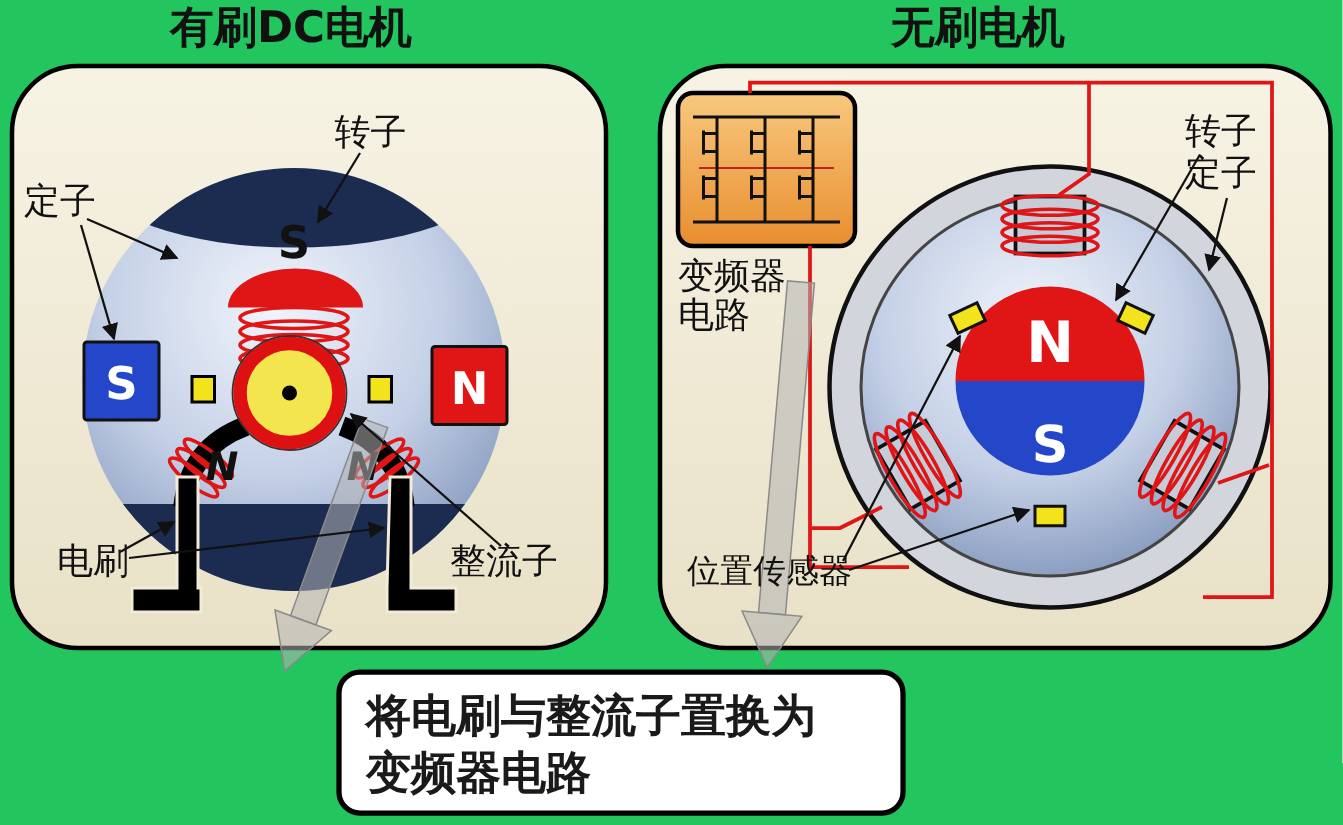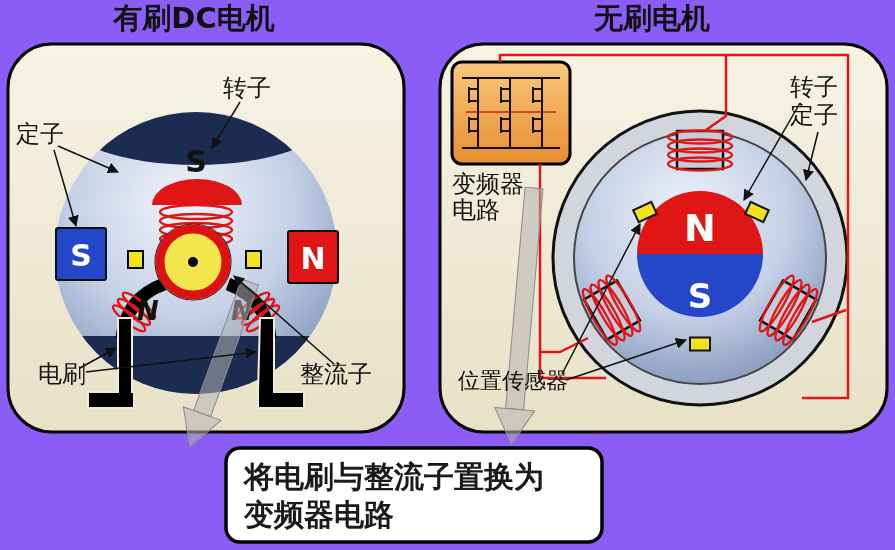--- a/index.html
+++ b/index.html
@@ -1,16 +1,16 @@
 <!DOCTYPE html>
 <html><head>
 <meta charset="utf-8">
 <style>
   html,body{margin:0;padding:0;background:#ffffff;}
-  .stage{position:relative;width:895px;height:550px;background:#8b5cf6;overflow:hidden;
+  .stage{position:relative;width:895px;height:550px;background:#22c55e;overflow:hidden;
          font-family:"DejaVu Sans",sans-serif;}
   svg{position:absolute;left:0;top:0;}
   text{font-family:"DejaVu Sans",sans-serif;fill:#111;}
   .ttl{font-size:29px;font-weight:bold;}
   .lbl{font-size:24px;}
   .mark{font-weight:bold;fill:#ffffff;}
   .coil{fill:none;stroke:#e01515;stroke-width:2.4;}
   .wire{fill:none;stroke:#e01515;stroke-width:2.5;}
   .ptr{stroke:#111;stroke-width:1.5;}
   .circ{stroke:#101010;stroke-width:2;fill:none;}

